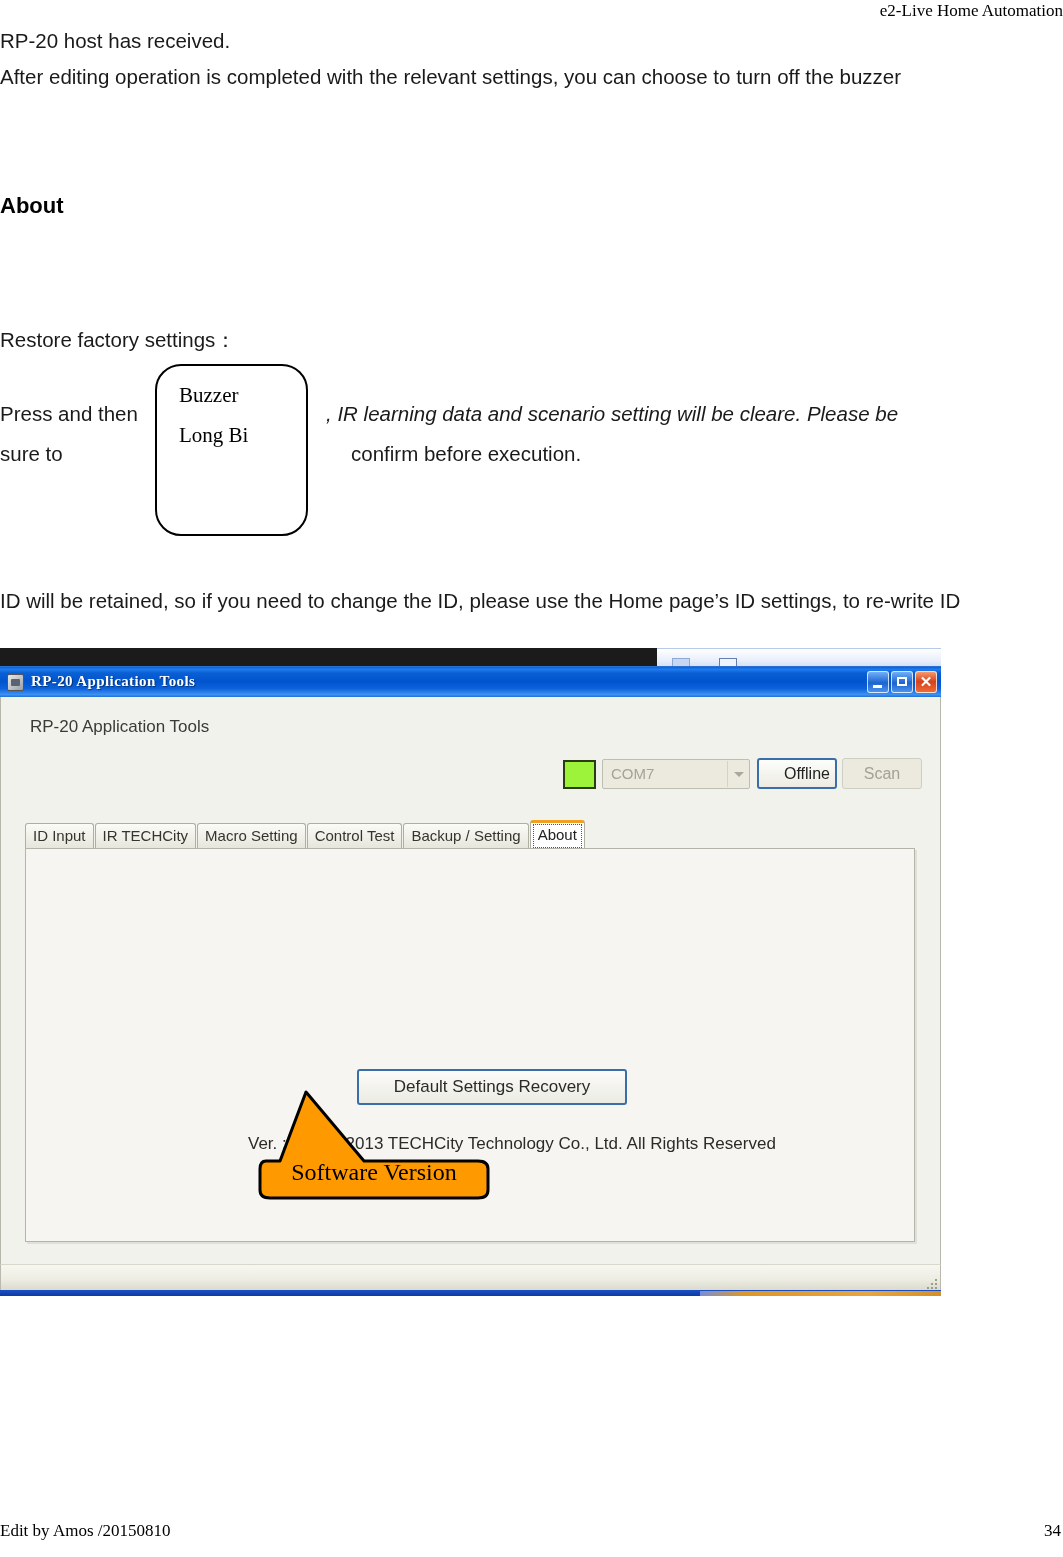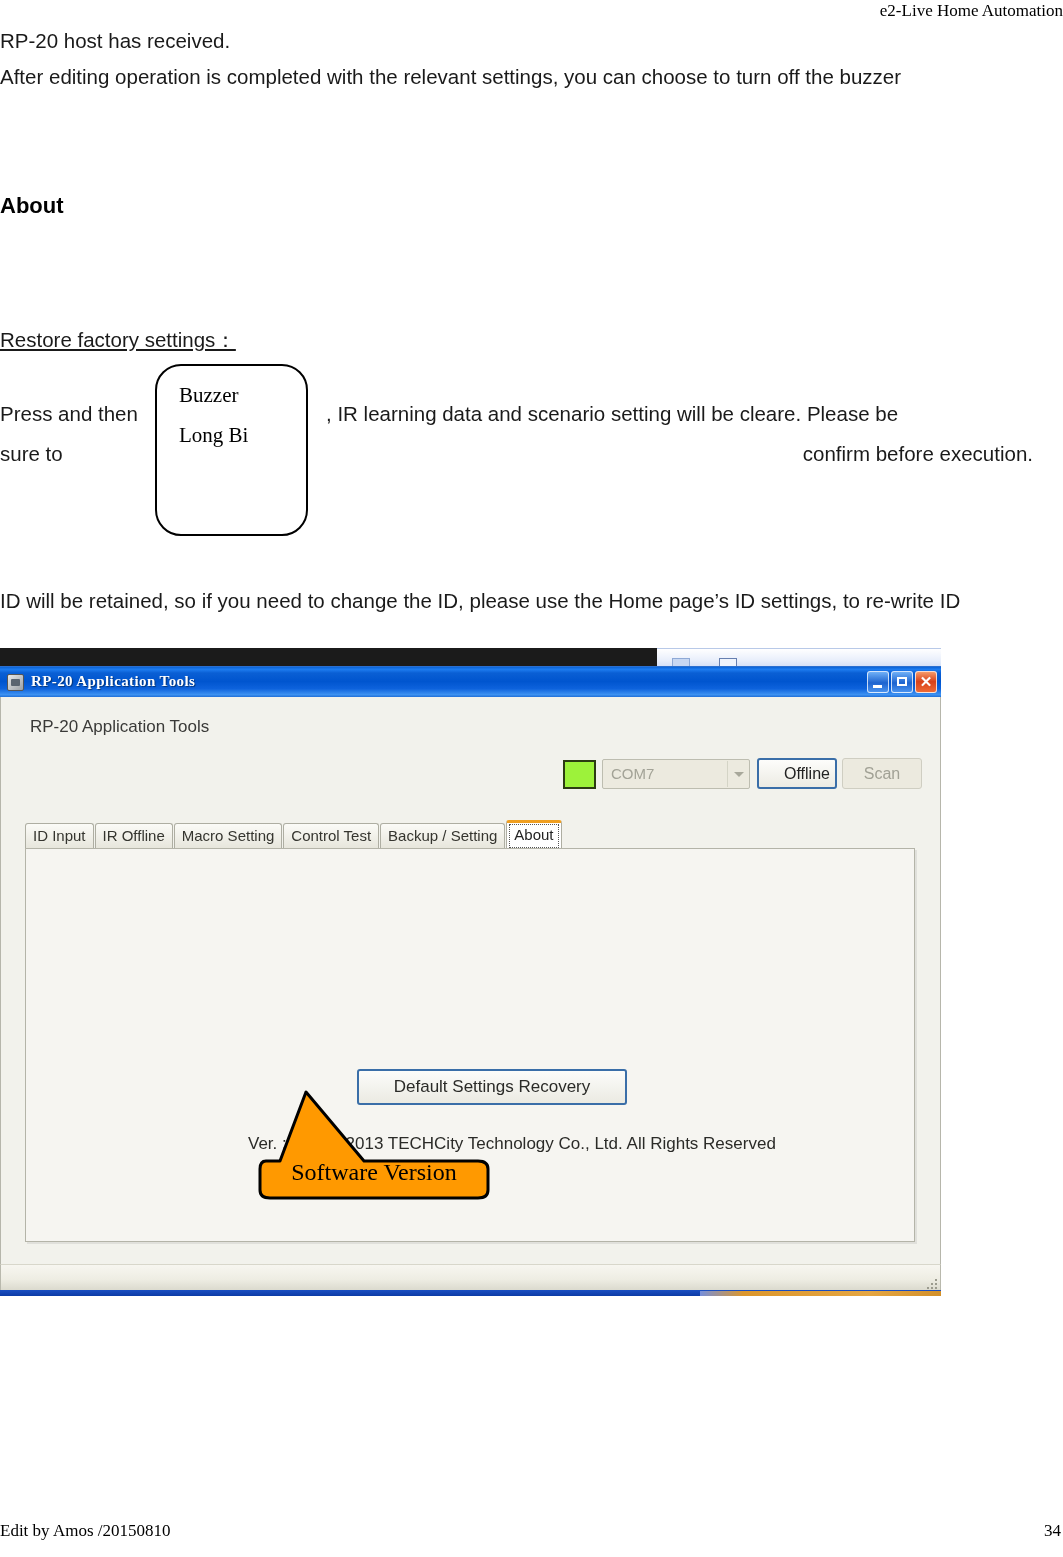--- a/index.html
+++ b/index.html
@@ -41,27 +41,27 @@
   #para-intro { left: 0px; top: 23px; width: 1045px; }
   #heading-about {
     position: absolute;
     left: 0px; top: 191px;
     font-family: "Liberation Sans", sans-serif;
     font-weight: bold;
     font-size: 22px;
     line-height: 30px;
     color: #000;
   }
-  #para-restore { left: 0px; top: 322px; width: 600px; text-decoration: underline; }
+  #para-restore { left: 0px; top: 322px; width: 600px; }
 
   
   #para-press-1 { left: 0px; top: 396px; width: 150px; }
-  #para-press-2 { left: 326px; top: 396px; width: 720px; }
+  #para-press-2 { left: 326px; top: 396px; width: 720px; font-style: italic; }
   #para-press-3 { left: 0px; top: 436px; width: 150px; }
-  #para-press-4 { left: 333px; top: 436px; width: 700px; text-align: right; }
+  #para-press-4 { left: 351px; top: 436px; width: 700px; }
 
   
   .buzzer-box {
     position: absolute;
     left: 155px;
     top: 364px;
     width: 153px;
     height: 172px;
     border: 2px solid #000;
     border-radius: 26px;
@@ -553,21 +553,21 @@
     <div class="com-select">
       <span class="com-select-text">COM7</span>
       <span class="com-select-arrow"></span>
     </div>
 
     <div class="btn-offline">Offline</div>
     <div class="btn-scan">Scan</div>
 
     <div class="tabs">
       <div class="tab"><span>ID Input</span></div>
-      <div class="tab"><span>IR Offline</span></div>
+      <div class="tab"><span>IR TECHCity</span></div>
       <div class="tab"><span>Macro Setting</span></div>
       <div class="tab"><span>Control Test</span></div>
       <div class="tab"><span>Backup / Setting</span></div>
       <div class="tab active"><span class="tab-focus"></span><span>About</span></div>
     </div>
 
     <div class="tabpanel">
       <div class="btn-default-recovery">Default Settings Recovery</div>
       <div class="version-text">Ver. : v1.5 © 2013 TECHCity Technology Co., Ltd. All Rights Reserved</div>
       <div class="version-underline"></div>

